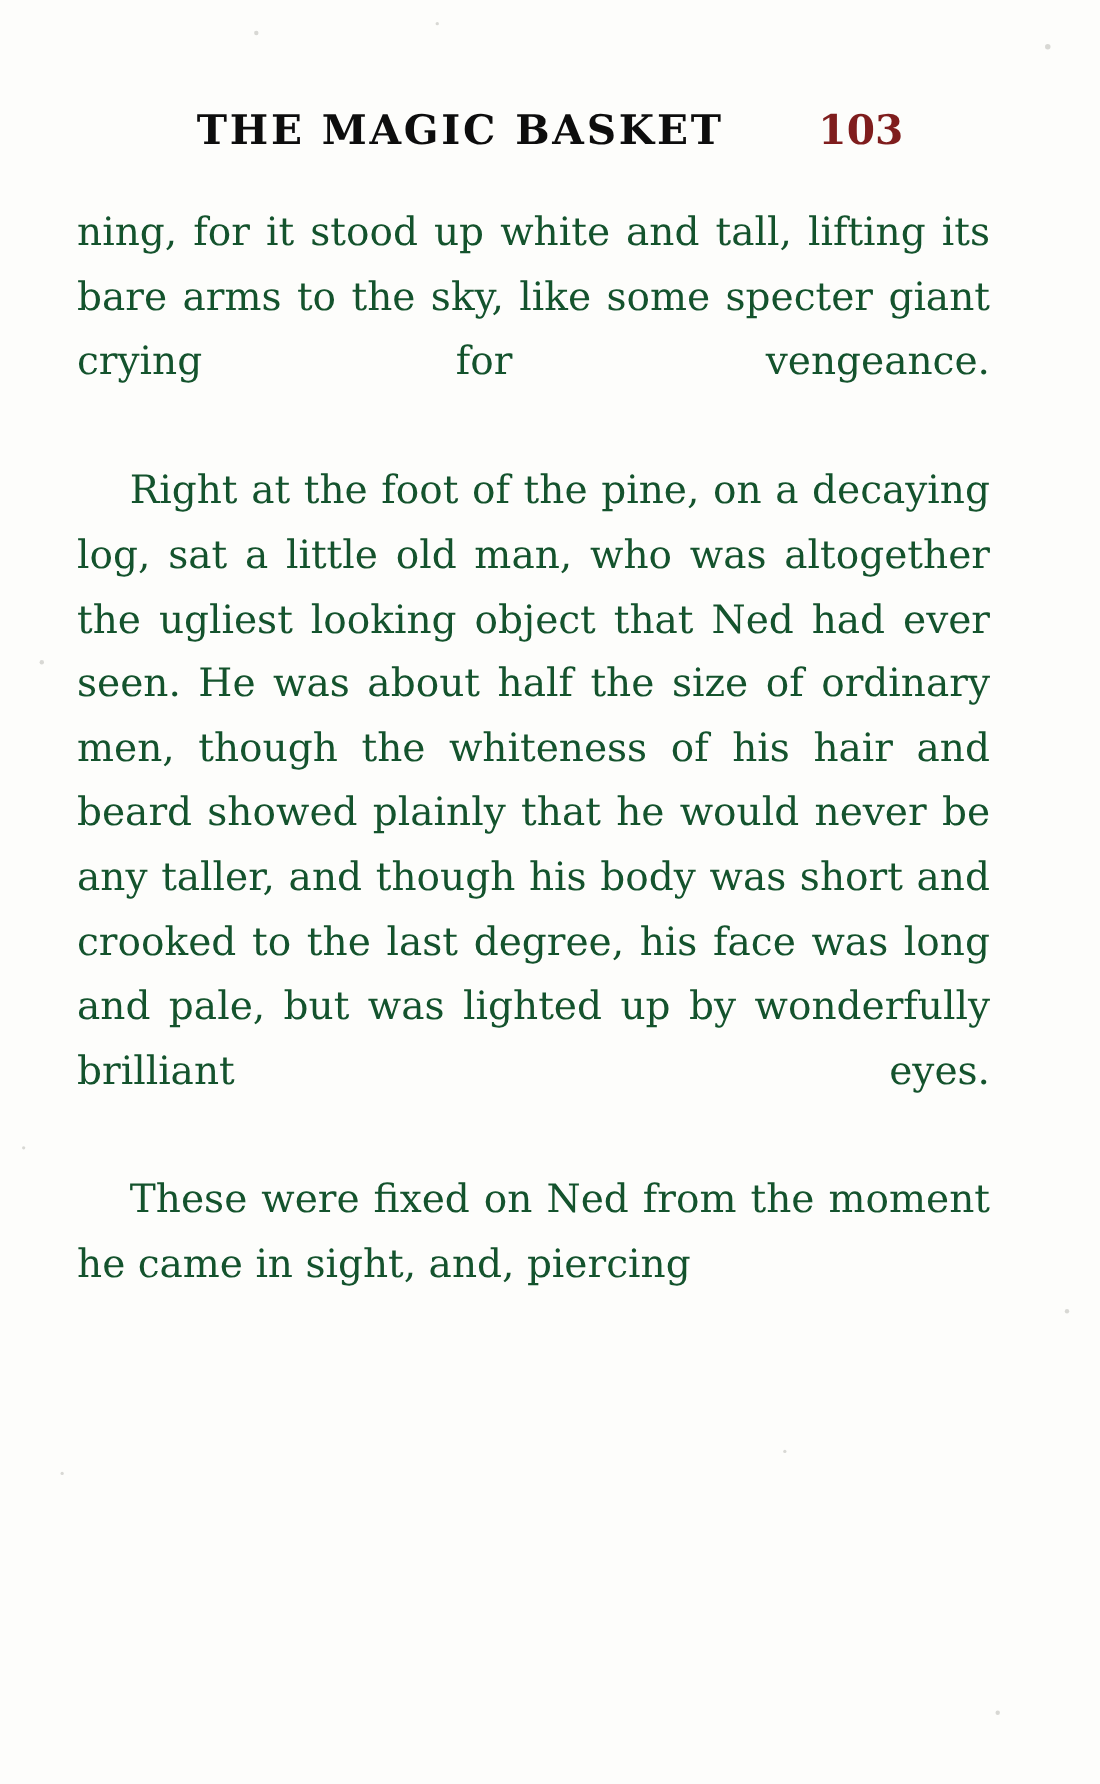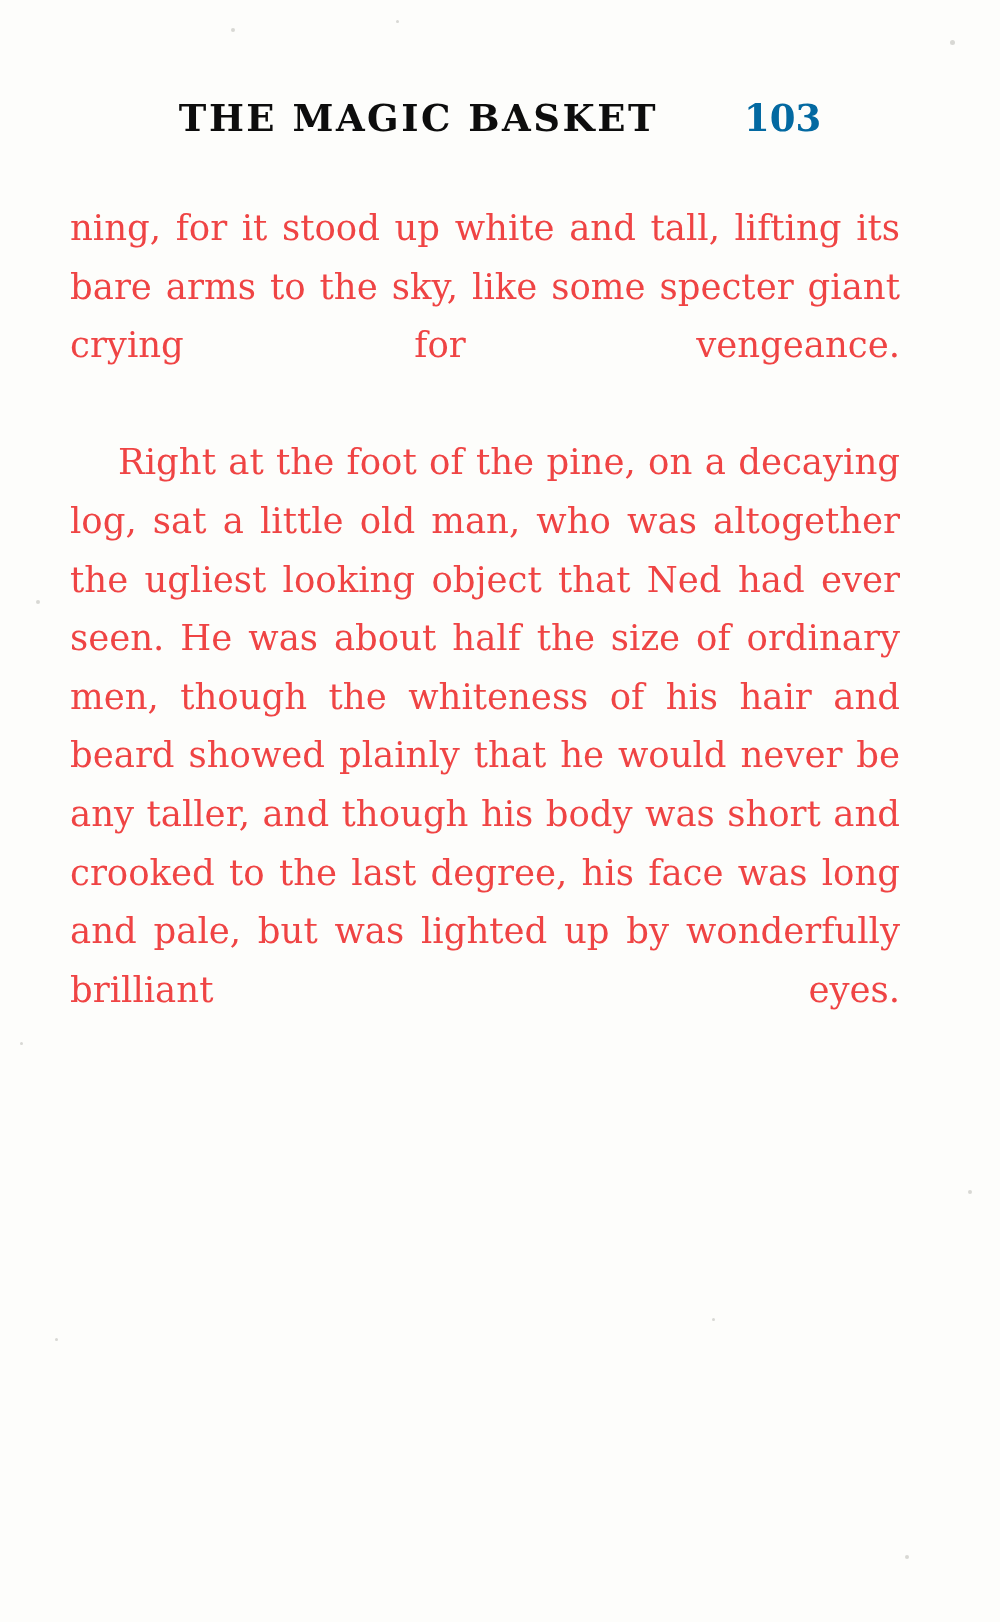--- a/index.html
+++ b/index.html
@@ -43,35 +43,34 @@
     font-weight: 700;
     font-size: 37px;
     letter-spacing: 2.5px;
     color: #0d0d0d;
     white-space: nowrap;
   }
   .header-page-number {
     font-family: "DejaVu Serif", serif;
     font-weight: 700;
     font-size: 37px;
-    color: #0369a1;
+    color: #7f1d1d;
     margin-left: 86px;
   }
   .body-text {
     position: absolute;
     left: 70px;
     top: 183px;
     width: 830px;
     font-family: "DejaVu Serif", serif;
     font-size: 35.5px;
     line-height: 58.6px;
-    color: #ef4444;
+    color: #14532d;
     text-align: justify;
     text-justify: inter-word;
-    margin-top: 16px;
   }
   .body-text p {
     margin: 0;
     text-indent: 0;
   }
   .body-text p.indent {
     text-indent: 48px;
   }
   
   .body-text p::after {
@@ -99,15 +98,16 @@
   <div class="speckle" style="left:905px; top:1555px; width:4px; height:4px;"></div>
 
   <div class="header">
     <span class="header-title">THE MAGIC BASKET</span>
     <span class="header-page-number">103</span>
   </div>
 
   <div class="body-text">
     <p>ning, for it stood up white and tall, lifting its bare arms to the sky, like some specter giant crying for vengeance.</p>
     <p class="indent">Right at the foot of the pine, on a decaying log, sat a little old man, who was altogether the ugliest looking object that Ned had ever seen.   He was about half the size of ordinary men, though the whiteness of his hair and beard showed plainly that he would never be any taller, and though his body was short and crooked to the last degree, his face was long and pale, but was lighted up by wonderfully brilliant eyes.</p>
+    <p class="indent last-ragged">These were fixed on Ned from the moment he came in sight, and, piercing</p>
   </div>
 
 </div>
 
 </body></html>

